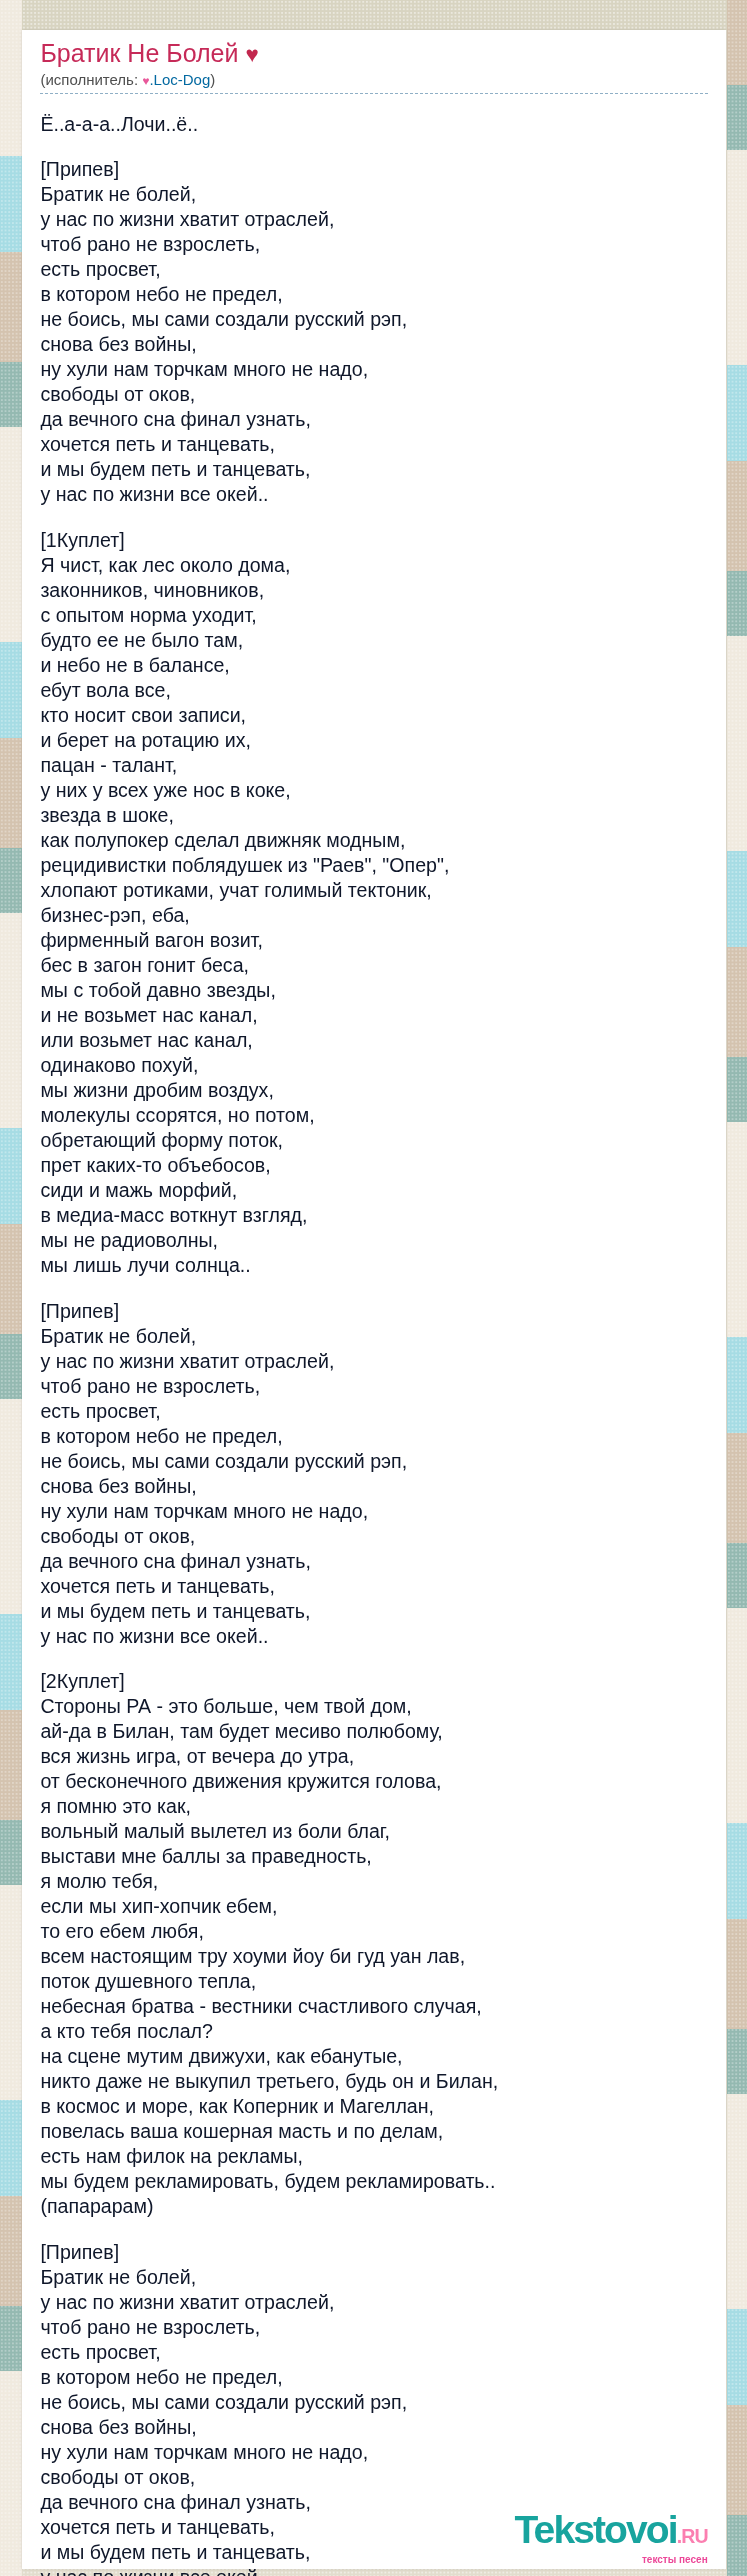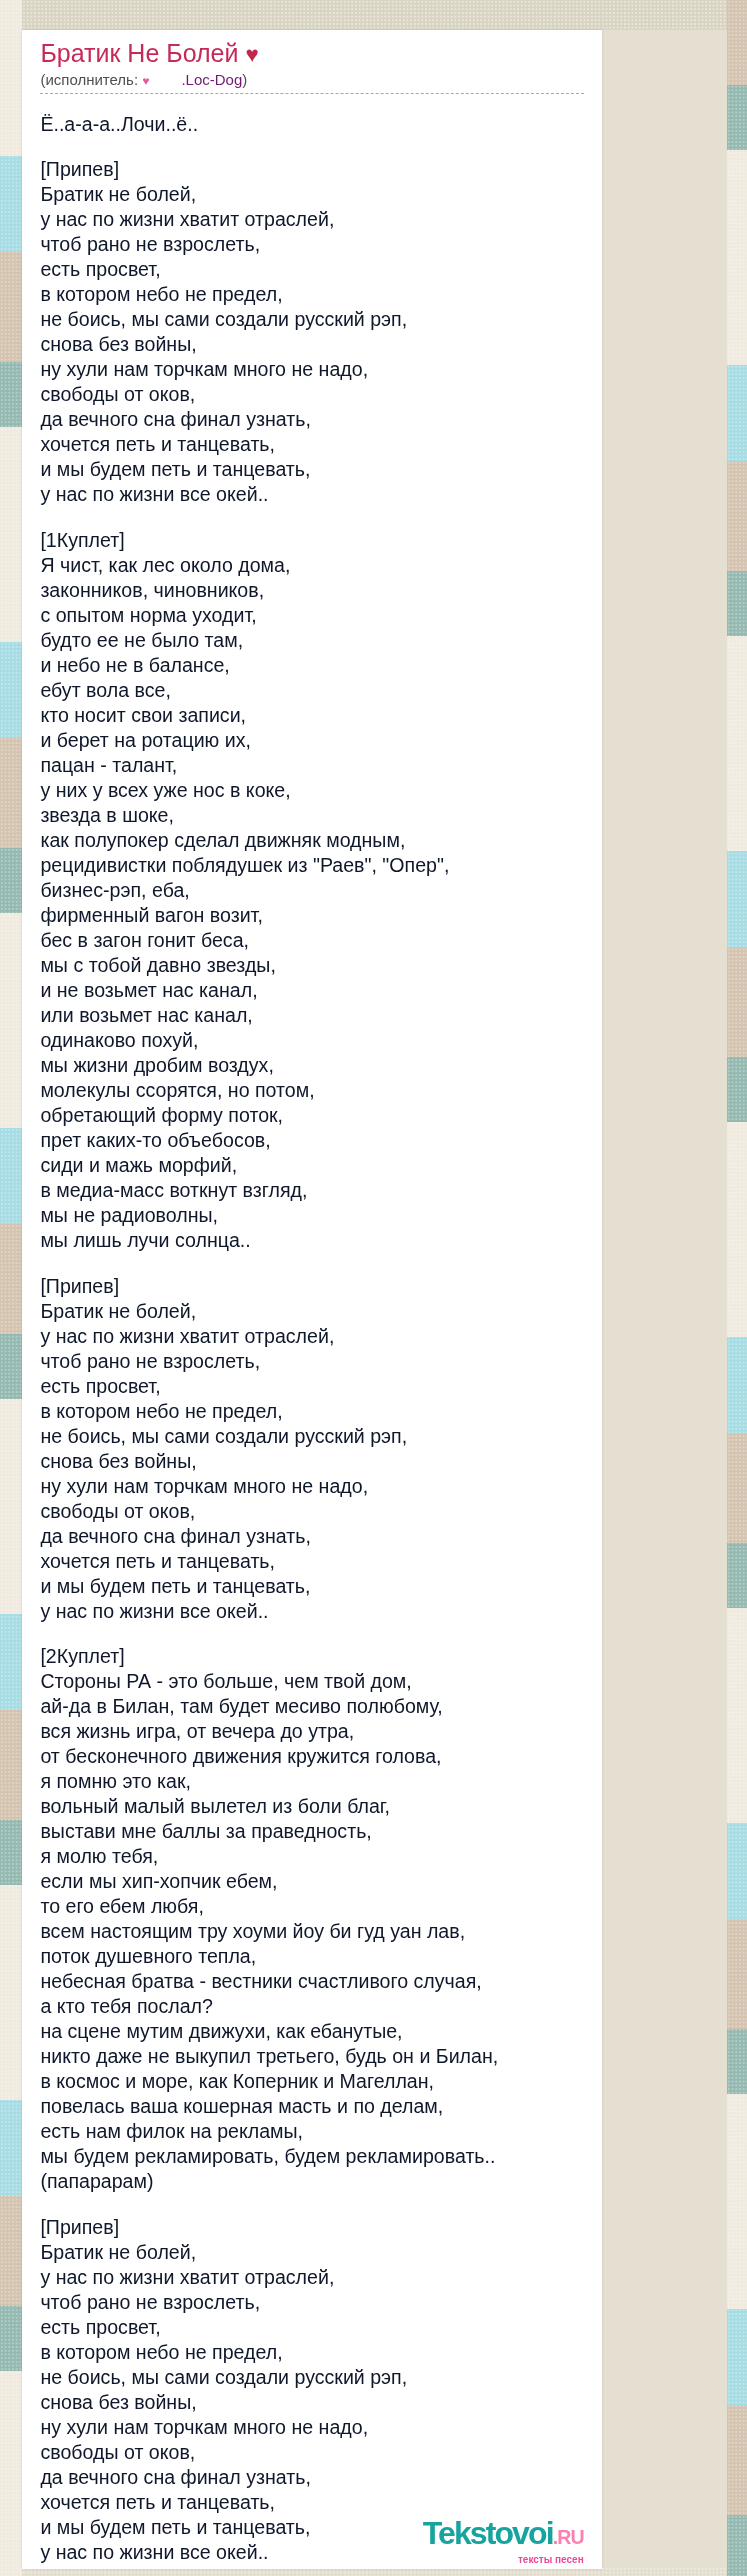--- a/index.html
+++ b/index.html
@@ -55,21 +55,21 @@
       radial-gradient(rgba(255,255,255,0.30) 0.9px, transparent 1.3px),
       linear-gradient(180deg, #a6dce4 0 19.8%, #d4c3af 19.8% 42.3%, #94b9b1 42.3% 55.8%, #f0eadf 55.8% 100%);
     background-size: 3.7px 3.7px, 100% 486px;
     background-position: 0 0, 0 365px;
   }
 
   
   .card {
     position: absolute;
     left: 22.4px; top: 30px;
-    width: 580px; height: 2539px;
+    width: 704px; height: 2539px;
     background: #ffffff;
     box-shadow: 0 0 2.8px rgba(0,0,0,0.12);
     padding: 9.3px 0 0 18px;
     box-sizing: border-box;
     z-index: 3;
   }
 
   .song-title {
     margin: 0;
     font-size: 25px;
@@ -81,21 +81,21 @@
   .title-heart { color: #c2274e; font-size: 22.4px; }
 
   .artist-line {
     margin-top: 1.9px;
     font-size: 15px;
     line-height: 18.7px;
     color: #4f4f4f;
   }
   .artist-link { text-decoration: none; cursor: pointer; }
   .artist-link .link-heart { color: #e8589a; font-size: 12px; }
-  .artist-link .artist-name { color: #701a75; margin-left: 32px; }
+  .artist-link .artist-name { color: #0369a1; }
 
   .separator {
     border-bottom: 0.9px dashed #8fafc6;
     margin: 1.9px 18.7px 0 0;
     height: 0;
   }
 
   .lyrics {
     margin-top: 18px;
     font-size: 19.6px;
@@ -109,21 +109,21 @@
     position: absolute;
     right: 18.7px; bottom: 3.7px;
     text-align: right;
     line-height: 1;
     cursor: pointer;
   }
   .logo-main {
     font-weight: bold;
     letter-spacing: -1.9px;
   }
-  .logo-teal { color: #18a49e; font-size: 32px; }
+  .logo-teal { color: #18a49e; font-size: 39px; }
   .logo-pink { color: #fb7fb0; font-size: 19.6px; letter-spacing: -0.9px; }
   .logo-sub {
     margin-top: 6px;
     font-weight: bold;
     font-size: 10px;
     letter-spacing: 0;
     color: #ec4899;
   }
 </style>
 </head>
@@ -169,20 +169,21 @@
         <div class="line">будто ее не было там,</div>
         <div class="line">и небо не в балансе,</div>
         <div class="line">ебут вола все,</div>
         <div class="line">кто носит свои записи,</div>
         <div class="line">и берет на ротацию их,</div>
         <div class="line">пацан - талант,</div>
         <div class="line">у них у всех уже нос в коке,</div>
         <div class="line">звезда в шоке,</div>
         <div class="line">как полупокер сделал движняк модным,</div>
         <div class="line">рецидивистки поблядушек из "Раев", "Опер",</div>
+        <div class="line">хлопают ротиками, учат голимый тектоник,</div>
         <div class="line">бизнес-рэп, еба,</div>
         <div class="line">фирменный вагон возит,</div>
         <div class="line">бес в загон гонит беса,</div>
         <div class="line">мы с тобой давно звезды,</div>
         <div class="line">и не возьмет нас канал,</div>
         <div class="line">или возьмет нас канал,</div>
         <div class="line">одинаково похуй,</div>
         <div class="line">мы жизни дробим воздух,</div>
         <div class="line">молекулы ссорятся, но потом,</div>
         <div class="line">обретающий форму поток,</div>

